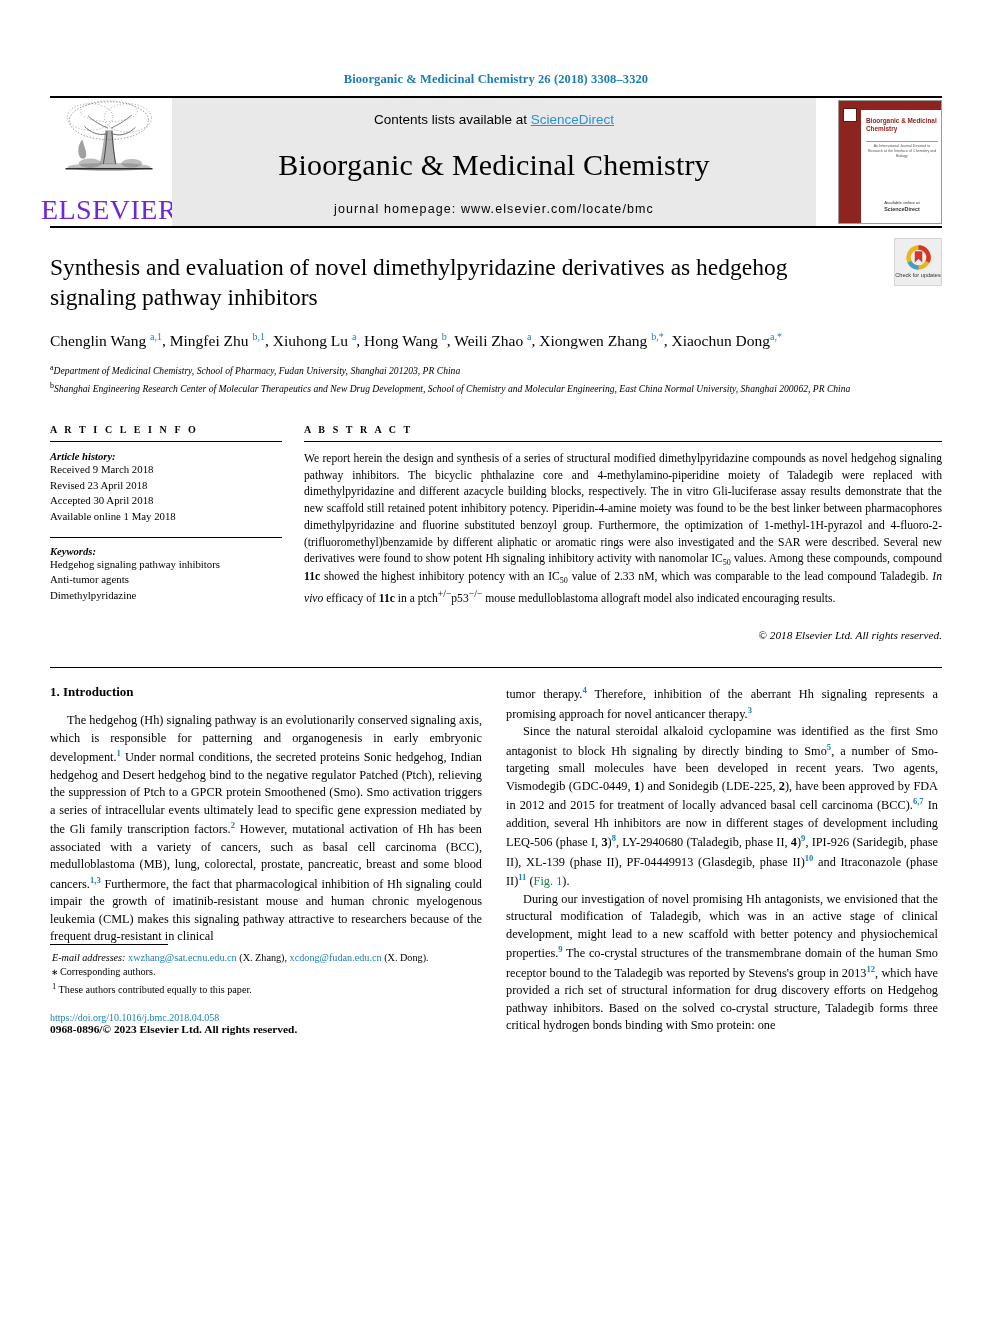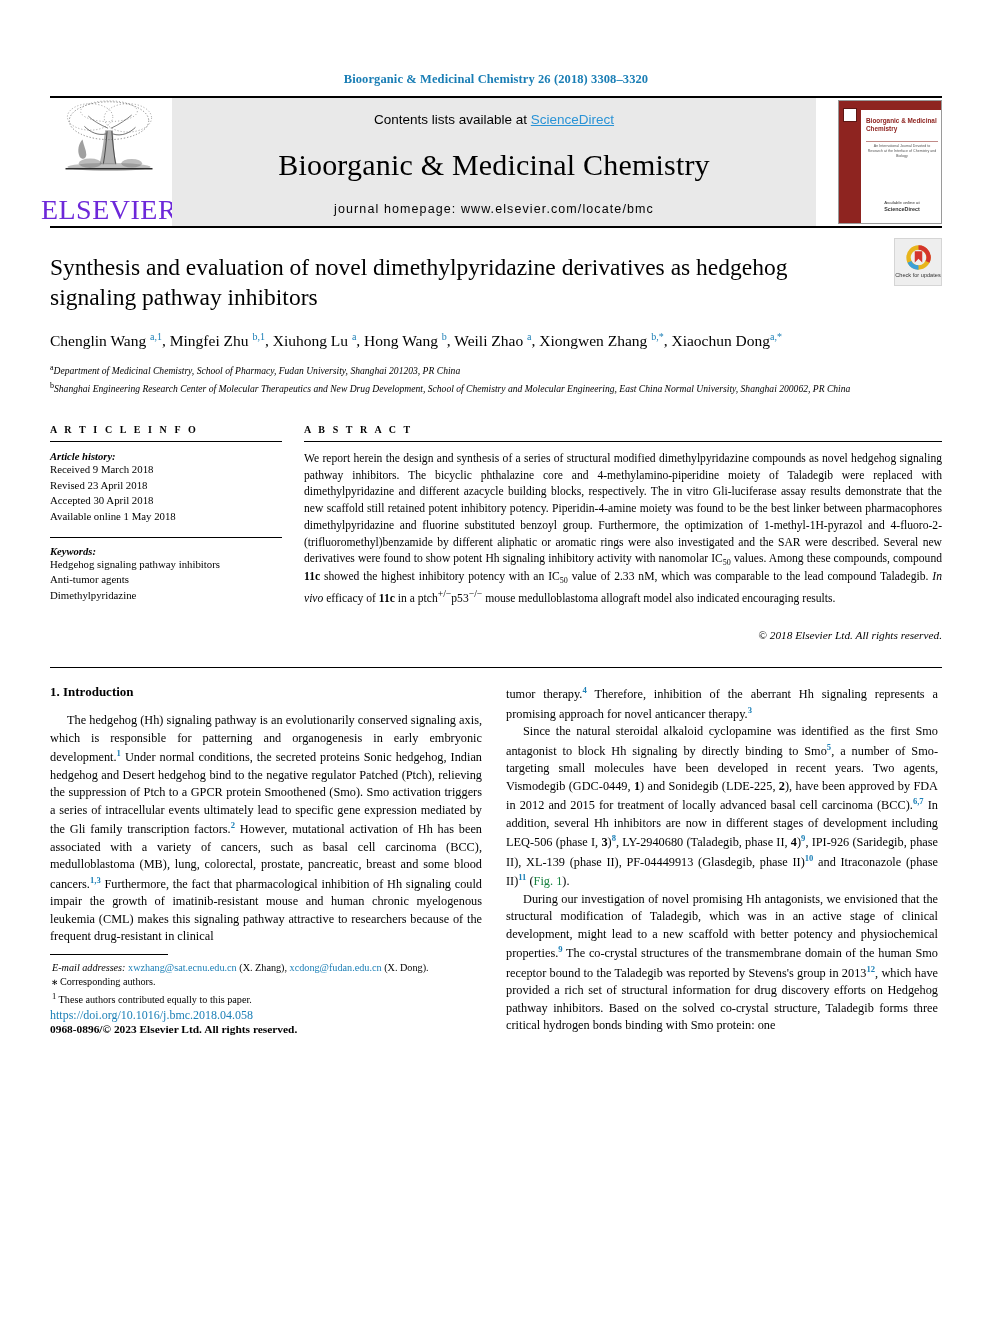--- a/index.html
+++ b/index.html
@@ -193,21 +193,21 @@
   .figlink { color: #15803d; }
 
   
   .footnotes {
     position: absolute;
     left: 0; bottom: 0; width: 432px;
   }
   .fn-rule { border-top: 1px solid #000; width: 118px; margin-bottom: 6px; }
   .fn { font-size: 10.2px; line-height: 1.43; }
   .fn-indent { padding-left: 11px; text-indent: -11px; }
-  .doi { color: #1a7eb5; font-size: 12px; }
+  .doi { color: #1a7eb5; font-size: 10px; margin-top: 14px; }
   .issn { font-size: 11.4px; font-weight: bold; }
 </style>
 </head>
 <body>
 
 <div class="page">
 
   <div class="running-head">Bioorganic &amp; Medicinal Chemistry 26 (2018) 3308–3320</div>
 
   <div class="masthead-rule-top"></div>

